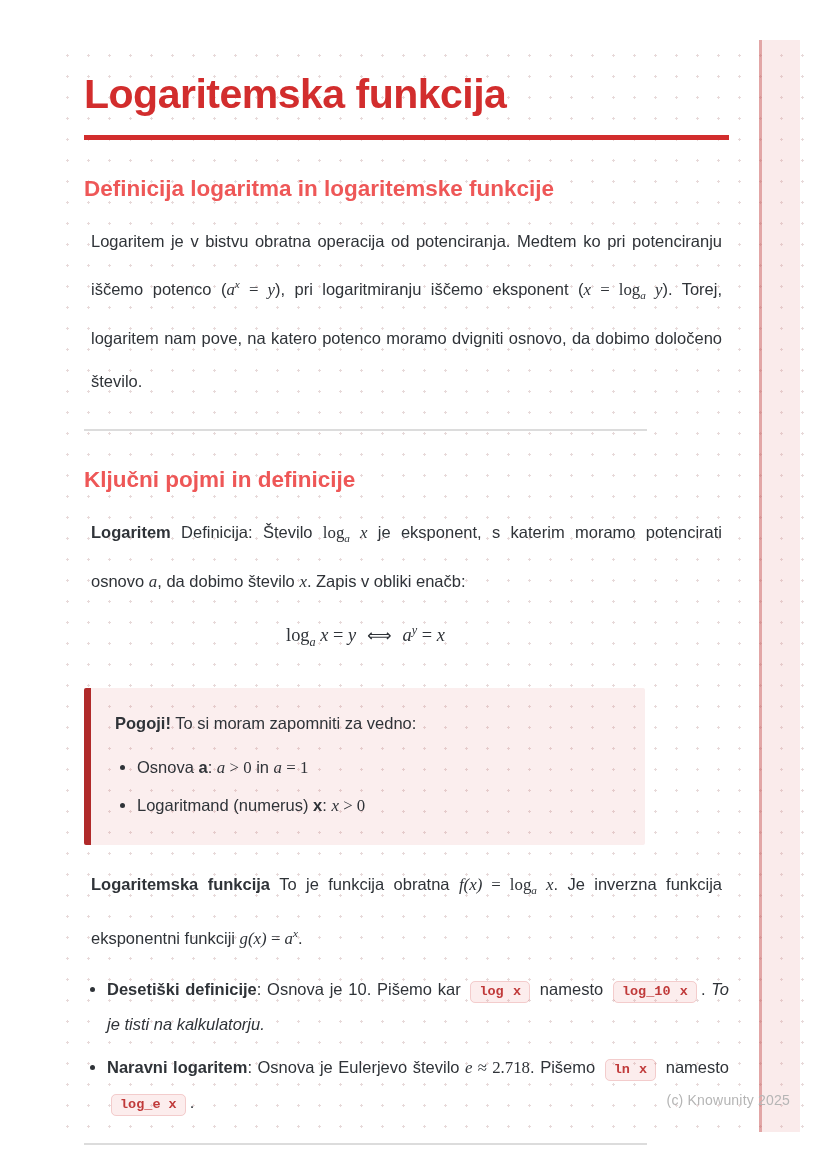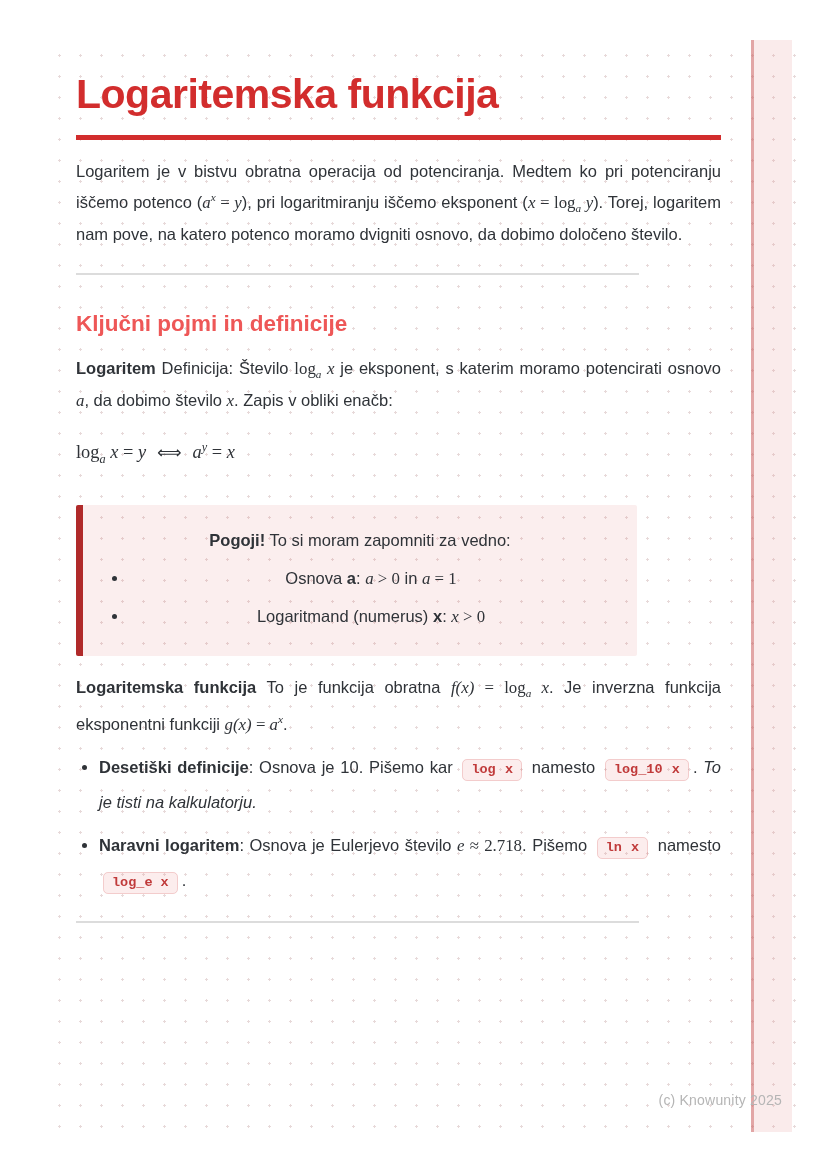--- a/index.html
+++ b/index.html
@@ -4,21 +4,21 @@
 <style>
   html, body {
     margin: 0; padding: 0;
     width: 828px; height: 1171px;
     background: #ffffff;
     overflow: hidden;
     font-family: "Liberation Sans", "DejaVu Sans", sans-serif;
   }
   .sheet {
     position: absolute;
-    left: 44px; top: 40px;
+    left: 52px; top: 40px;
     width: 752px; height: 1092px;
     background-color: #ffffff;
     background-image: radial-gradient(circle, #e7d9d9 1.2px, transparent 1.35px);
     background-size: 21px 21px;
     background-position: 5px 5px;
   }
   .stripe-band {
     position: absolute; top: 0; right: 4px;
     width: 38px; height: 100%;
     background: rgba(226, 128, 128, 0.16);
@@ -45,67 +45,67 @@
     height: 5px;
     background: #d22d2d;
   }
   h2 {
     margin: 36px 0 0;
     font-size: 22.5px;
     font-weight: bold;
     color: #ee5757;
   }
   .para {
-    margin: 18px 0 0;
+    margin: 18px 7px 0;
     font-size: 16.5px;
-    line-height: 26px;
+    line-height: 43px;
     color: #2f3338;
     text-align: justify;
   }
   .lead { font-weight: bold; }
   .m  { font-family: "Liberation Serif", "DejaVu Serif", serif; font-style: italic; font-size: 1.02em; }
   .mr { font-family: "Liberation Serif", "DejaVu Serif", serif; font-style: normal; font-size: 1.02em; }
   sub.m { font-size: 0.68em; }
   sup.m { font-size: 0.68em; }
   .divider {
     margin-top: 26px;
     width: 563px; height: 2px;
     background: #dcdcdc;
   }
   .formula {
-    margin-top: 26px;
+    margin-top: 20px;
     width: 563px;
+    text-align: center;
     font-size: 18px;
     color: #2f3338;
   }
   .arrow {
     display: inline-block;
     margin: 0 11px;
     font-family: "DejaVu Sans", sans-serif;
     font-style: normal;
     font-size: 0.95em;
   }
   .callout {
     margin-top: 38px;
     width: 561px;
     box-sizing: border-box;
     border-left: 7px solid #b02a2a;
     background: rgba(213, 88, 88, 0.10);
     border-radius: 2px;
     padding: 22px 24px 24px 24px;
-    text-align: center;
   }
   .callout-title {
     margin: 0;
     font-size: 16.5px;
     line-height: 26px;
     color: #2f3338;
   }
   .callout ul {
-    margin: 10px 0 0;
+    margin: 16px 0 0;
     padding-left: 22px;
   }
   .callout li {
     margin-top: 7px;
     font-size: 16.5px;
     line-height: 30px;
     color: #2f3338;
   }
   .subhead {
     margin: 24px 0 0;
@@ -150,20 +150,21 @@
 
 <div class="sheet">
   <div class="stripe-band"></div>
   <div class="stripe-line"></div>
 
   <div class="content">
 
     <h1 class="title">Logaritemska funkcija</h1>
     <div class="rule"></div>
 
+    <h2>Definicija logaritma in logaritemske funkcije</h2>
 
     <p class="para"><span>Logaritem je v bistvu obratna operacija od potenciranja. Medtem ko pri potenciranju iščemo potenco (</span><span class="m">a</span><sup class="m">x</sup><span class="mr"> = </span><span class="m">y</span><span>), pri logaritmiranju iščemo eksponent (</span><span class="m">x</span><span class="mr"> = </span><span class="mr">log</span><sub class="m">a</sub><span class="m"> y</span><span>). Torej, logaritem nam pove, na katero potenco moramo dvigniti osnovo, da dobimo določeno število.</span></p>
 
 
     <div class="divider"></div>
 
     <h2>Ključni pojmi in definicije</h2>
 
     <p class="para"><b class="lead">Logaritem</b><span> Definicija: Število </span><span class="mr">log</span><sub class="m">a</sub><span class="m"> x</span><span> je eksponent, s katerim moramo potencirati osnovo </span><span class="m">a</span><span>, da dobimo število </span><span class="m">x</span><span>. Zapis v obliki enačb:</span></p>
 

